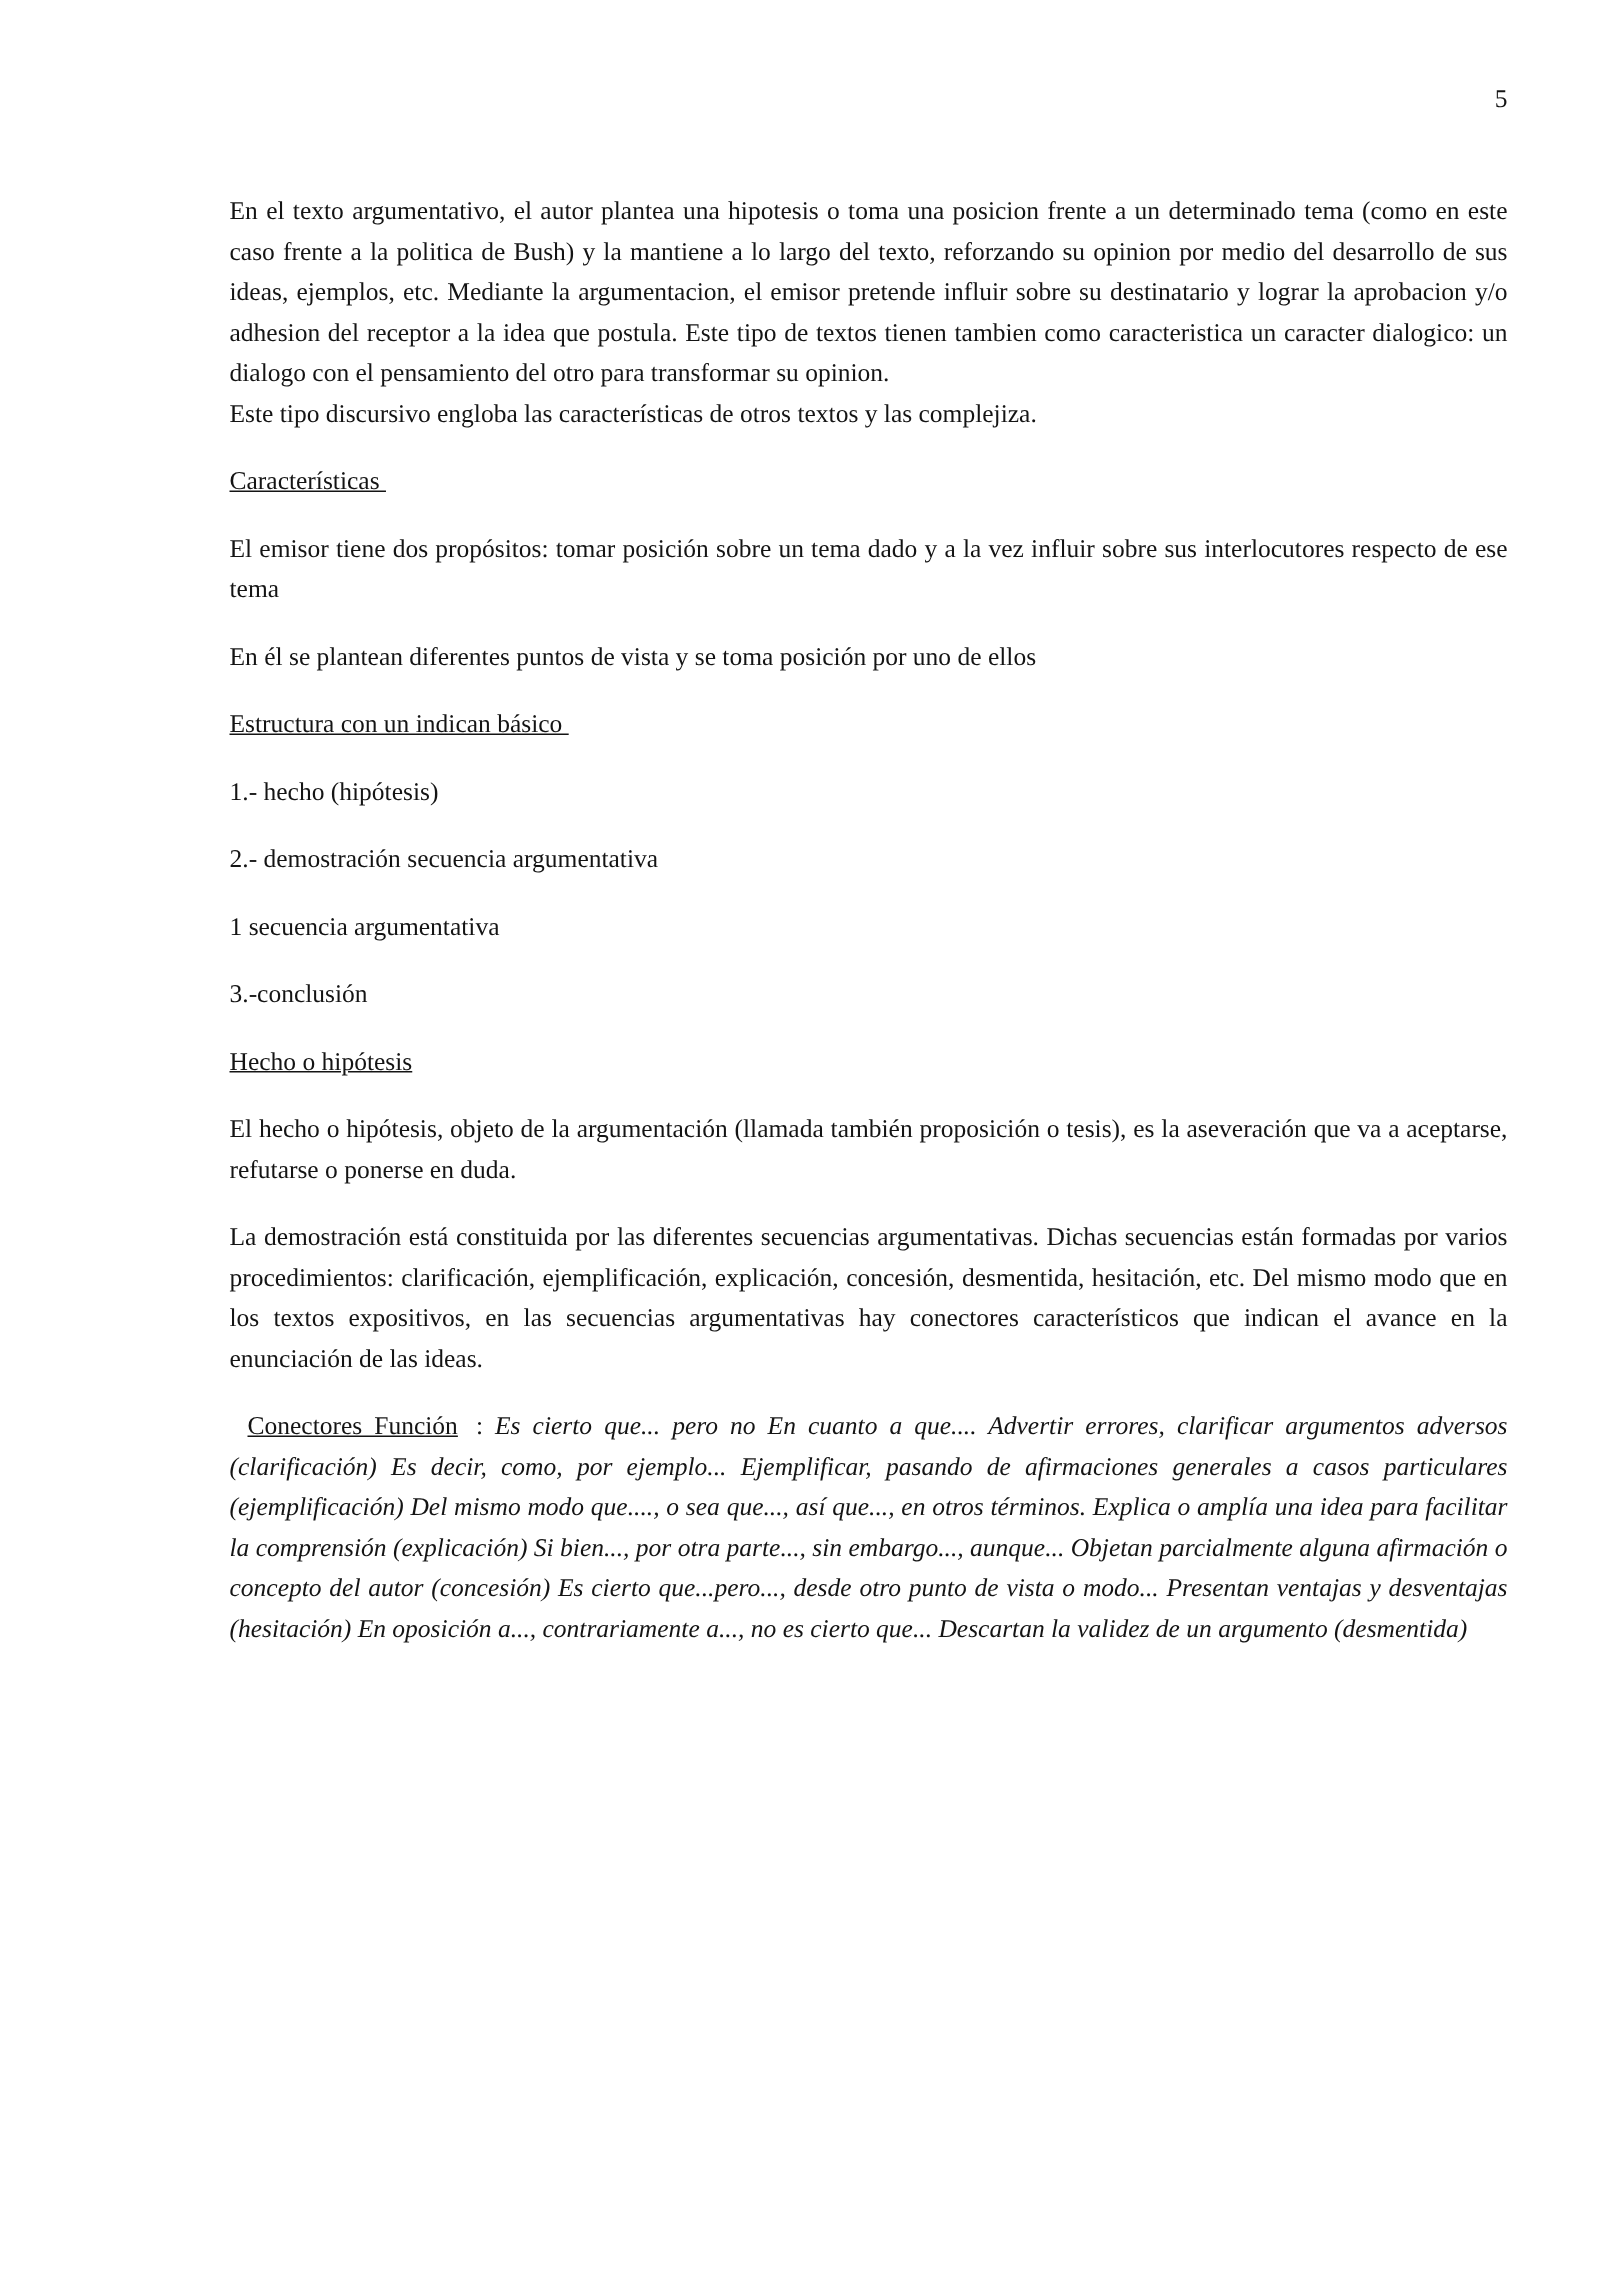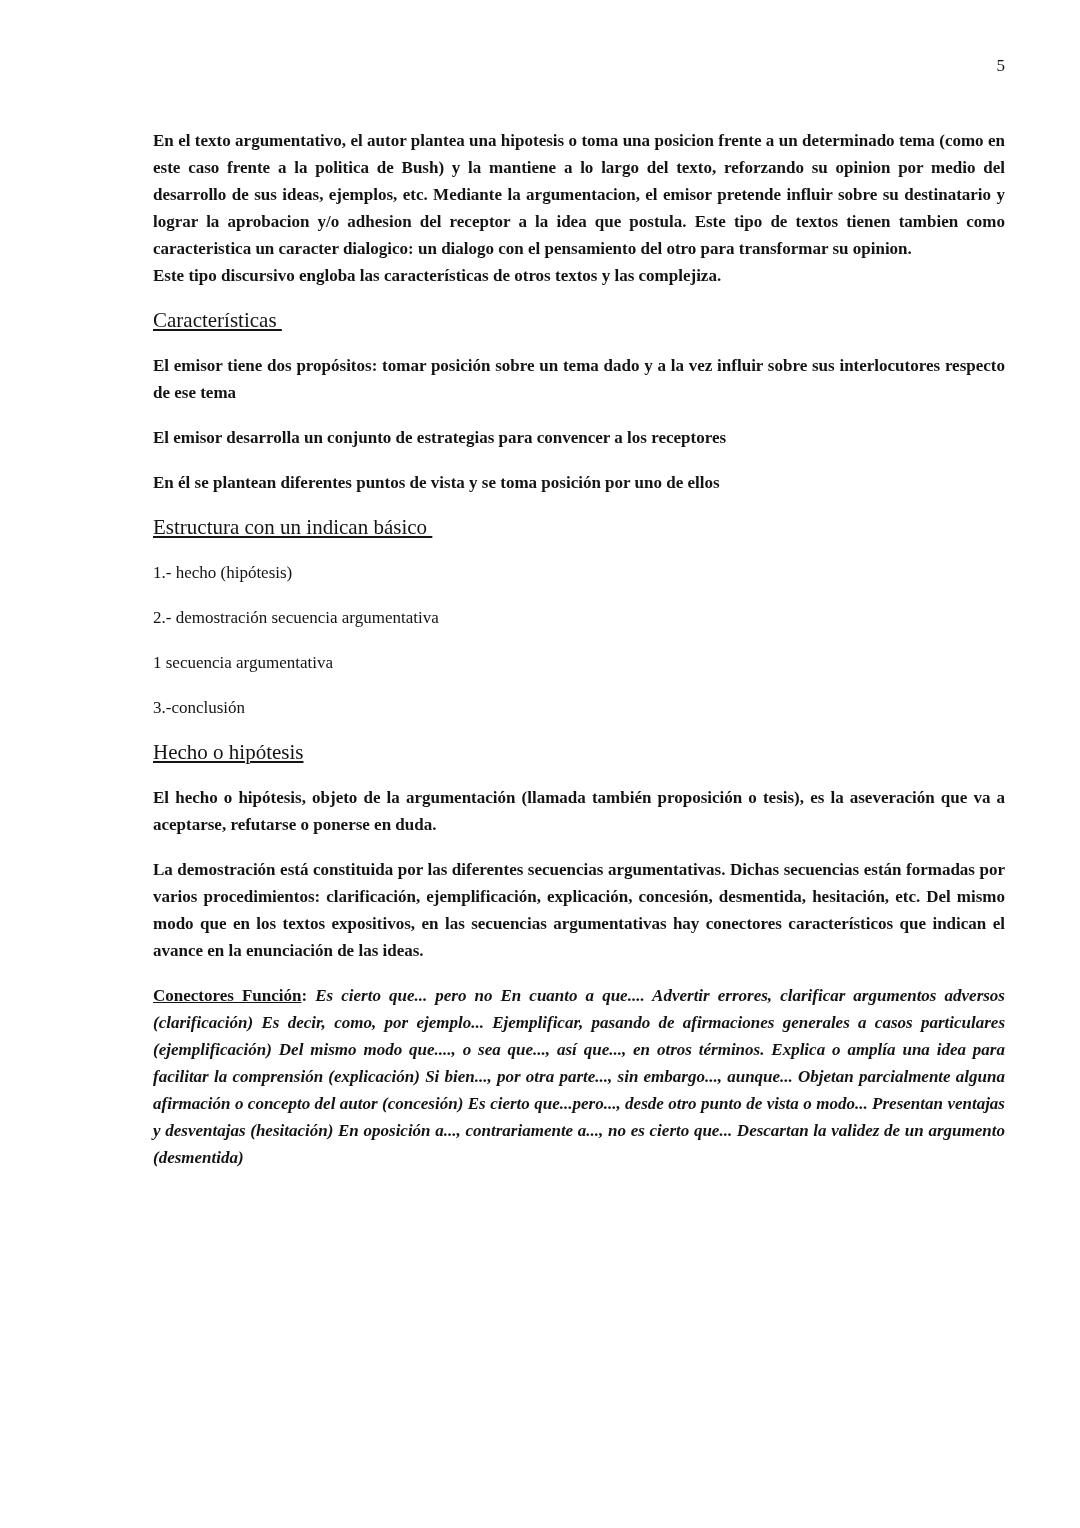--- a/index.html
+++ b/index.html
@@ -23,56 +23,55 @@
   .page-number {
     text-align: right;
     margin: 0 0 48px 0;
   }
   .doc-title {
     font-size: 17px;
     font-weight: bold;
     margin: 0 0 20px 0;
   }
   .sub-heading {
-    font-size: 21px;
+    font-size: 17px;
     font-weight: normal;
     margin: 0 0 18px 0;
   }
   .u {
     text-decoration: underline;
     white-space: pre-wrap;
   }
   p.body {
     margin: 0 0 18px 0;
   }
   .justify {
     text-align: justify;
-    font-weight: bold;
   }
   .italic {
     font-style: italic;
   }
   .upright {
     font-style: normal;
+    margin-left: 12px;
   }
 </style>
 </head>
 <body>
 
 <div class="page">
 
   <div class="page-number">5</div>
 
 
   <p class="body justify"><span>En el texto argumentativo, el autor plantea una hipotesis o toma una posicion frente a un determinado tema (como en este caso frente a la politica de Bush) y la mantiene a lo largo del texto, reforzando su opinion por medio del desarrollo de sus ideas, ejemplos, etc. Mediante la argumentacion, el emisor pretende influir sobre su destinatario y lograr la aprobacion y/o adhesion del receptor a la idea que postula. Este tipo de textos tienen tambien como caracteristica un caracter dialogico: un dialogo con el pensamiento del otro para transformar su opinion.</span><br><span>Este tipo discursivo engloba las características de otros textos y las complejiza.</span></p>
 
   <h2 class="sub-heading"><span class="u">Características </span></h2>
 
   <p class="body justify">El emisor tiene dos propósitos: tomar posición sobre un tema dado y a la vez influir sobre sus interlocutores respecto de ese tema</p>
-  <p class="body justify">El emisor desarrolla un conjunto de estrategias para convencer a los receptores</p>
   <p class="body justify">En él se plantean diferentes puntos de vista y se toma posición por uno de ellos</p>
 
   <h2 class="sub-heading"><span class="u">Estructura con un indican básico </span></h2>
 
   <p class="body">1.- hecho (hipótesis)</p>
   <p class="body">2.- demostración secuencia argumentativa</p>
   <p class="body">1 secuencia argumentativa</p>
   <p class="body">3.-conclusión</p>
 
   <h2 class="sub-heading"><span class="u">Hecho o hipótesis</span></h2>

